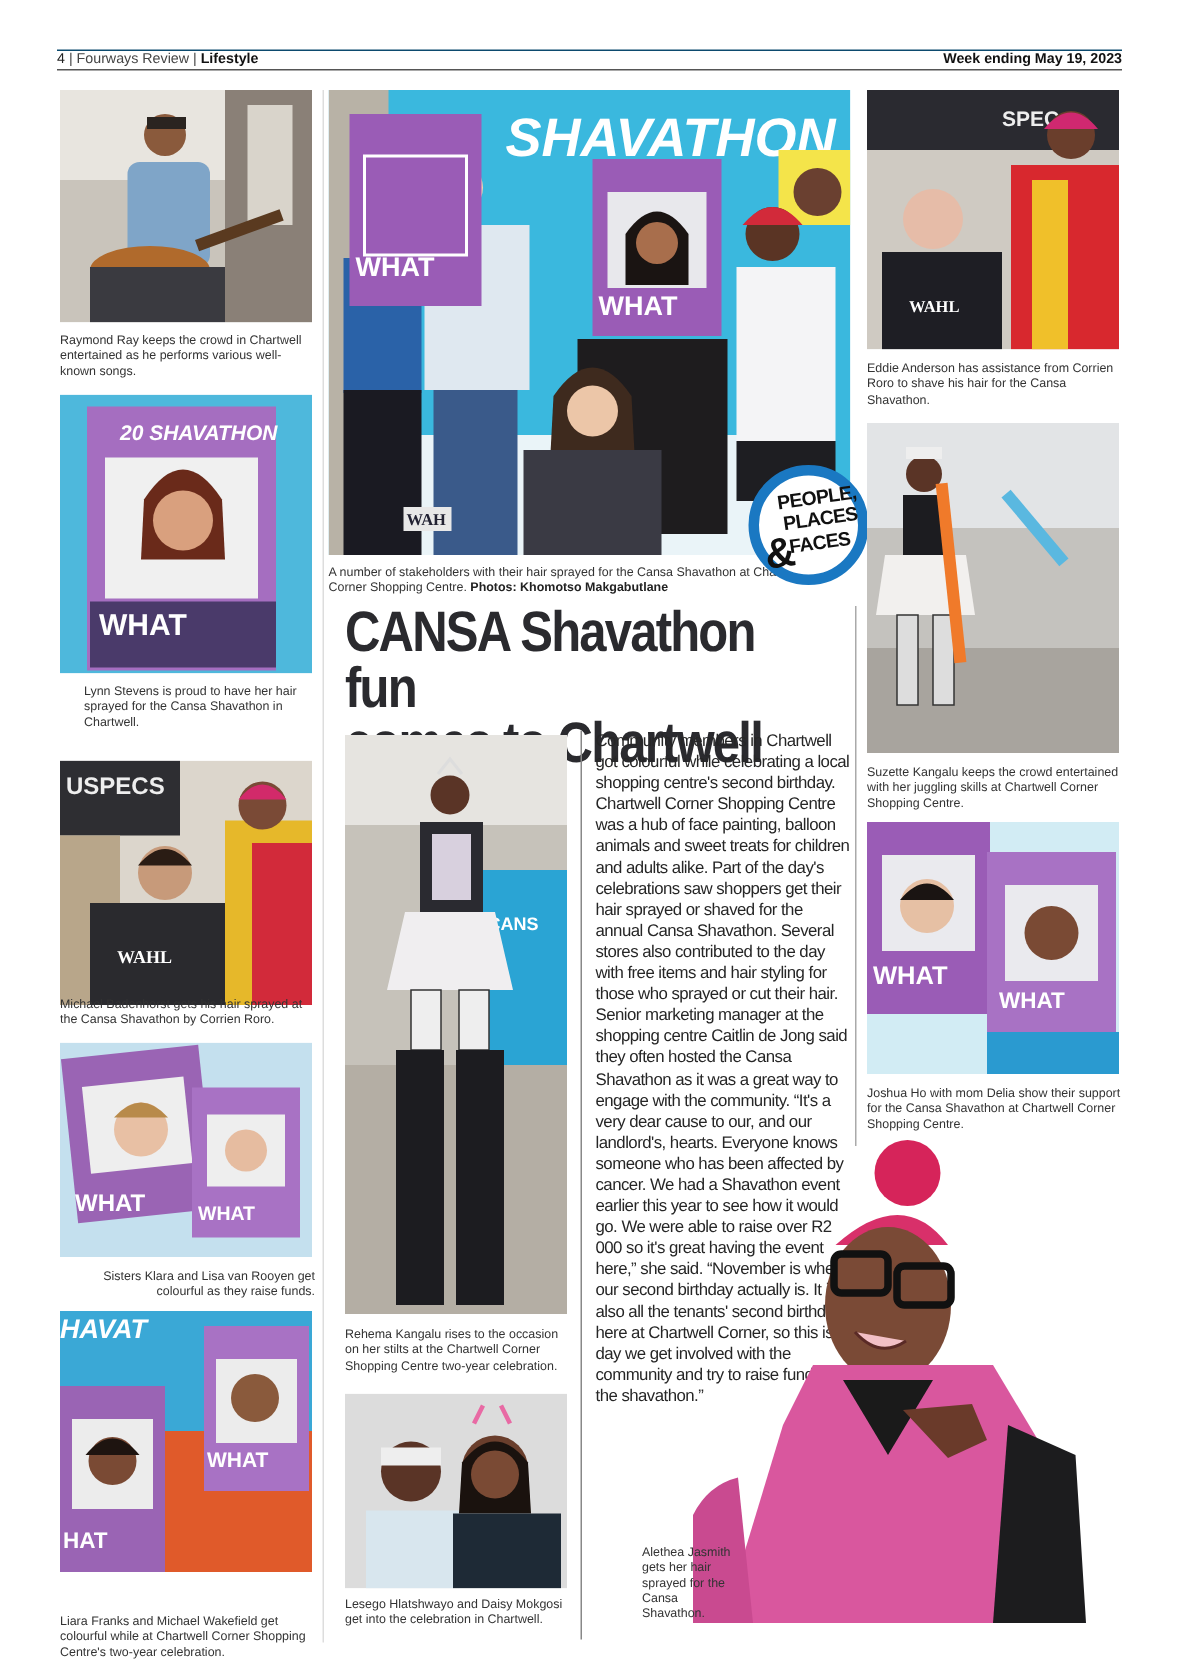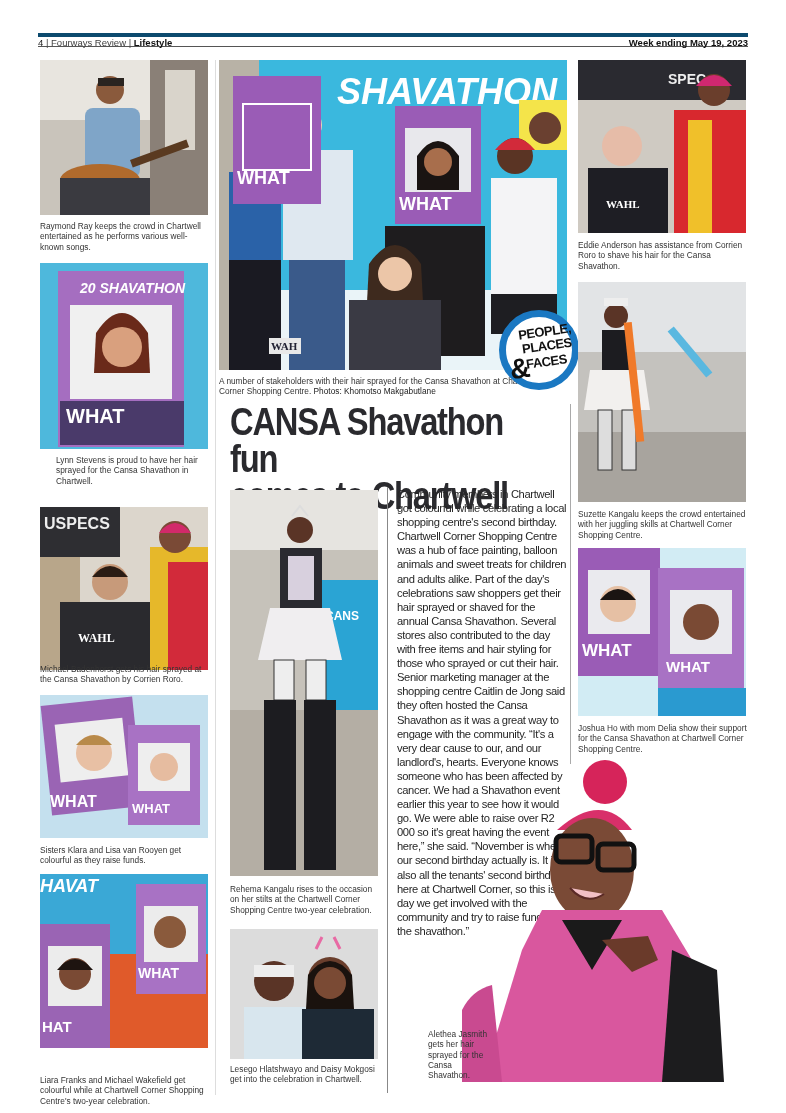--- a/index.html
+++ b/index.html
@@ -1,29 +1,29 @@
 <!DOCTYPE html>
 <html><head>
 <meta charset="utf-8">
 <style>
   * { box-sizing: border-box; margin: 0; padding: 0; }
   html, body { width: 786px; height: 1113px; background: #ffffff; overflow: hidden; }
   body { position: relative; font-family: "Liberation Sans", sans-serif; color: #222; }
 
   .header { position: absolute; left: 38px; top: 33px; width: 710px; height: 14px;
-    border-top: 4px solid #0c4a6e; border-bottom: 1px solid #555;
+    border-top: 1px solid #0c4a6e; border-bottom: 1px solid #555;
     font-family: "Liberation Sans Narrow", "Liberation Sans", sans-serif; font-size: 9.5px; line-height: 12px; }
   .header .left { position: absolute; left: 0; top: 0; }
   .header .left .light { color: #444; }
   .header .left b { font-weight: bold; color: #111; }
   .header .right { position: absolute; right: 0; top: 0; font-weight: bold; color: #111; }
 
   .photo { position: absolute; overflow: hidden; }
   .cap { position: absolute; font-size: 8.3px; line-height: 10.3px; color: #333; }
-  .cap b { font-weight: normal; color: #222; }
+  .cap b { font-weight: bold; color: #222; }
 
   .vrule { position: absolute; width: 1px; background: #888; }
 
   .headline { position: absolute; left: 230px; top: 404px; width: 340px;
     font-family: "Liberation Sans", sans-serif; font-weight: bold; font-size: 38px; line-height: 37px;
     letter-spacing: -1.4px; color: #2a2a2e; transform: scaleX(0.86); transform-origin: left top; }
 
   .body-text { position: absolute; left: 397px; top: 487px; width: 172px;
     font-family: "Liberation Sans", sans-serif; font-size: 11.2px; line-height: 14.1px; color: #262626;
     letter-spacing: -0.35px; }
@@ -100,21 +100,21 @@
     <rect x="18" y="26" width="68" height="58" fill="#eee" transform="rotate(-6 52 60)"></rect>
     <circle cx="54" cy="58" r="18" fill="#e8c0a4"></circle>
     <path d="M36 50 Q54 30 72 50 Z" fill="#b88a4a"></path>
     <rect x="88" y="30" width="72" height="100" fill="#a872c4"></rect>
     <rect x="98" y="48" width="52" height="48" fill="#eee"></rect>
     <circle cx="124" cy="72" r="14" fill="#e6bca0"></circle>
     <text x="10" y="112" font-family="Liberation Sans, sans-serif" font-weight="bold" font-size="16" fill="#fff">WHAT</text>
     <text x="92" y="118" font-family="Liberation Sans, sans-serif" font-weight="bold" font-size="13" fill="#fff">WHAT</text>
   </svg>
 </div>
-<div class="cap" style="left:40px;top:845px;width:170px;">Sisters Klara and Lisa van Rooyen get colourful as they raise funds.</div>
+<div class="cap" style="left:40px;top:845px;width:170px;text-align:right;">Sisters Klara and Lisa van Rooyen get colourful as they raise funds.</div>
 
 <div class="photo" style="left:40px;top:874px;width:168px;height:174px;">
   <svg width="168" height="174" viewBox="0 0 168 174">
     <rect width="168" height="174" fill="#3aa8d6"></rect>
     <text x="0" y="18" font-family="Liberation Sans, sans-serif" font-weight="bold" font-style="italic" font-size="18" fill="#fff">HAVAT</text>
     <rect x="0" y="50" width="70" height="124" fill="#9a64b4"></rect>
     <rect x="8" y="72" width="54" height="60" fill="#ececec"></rect>
     <circle cx="35" cy="100" r="16" fill="#7a4a34"></circle>
     <path d="M17 96 Q35 74 53 96 Z" fill="#1e1410"></path>
     <rect x="70" y="80" width="98" height="94" fill="#e05a2a"></rect>

